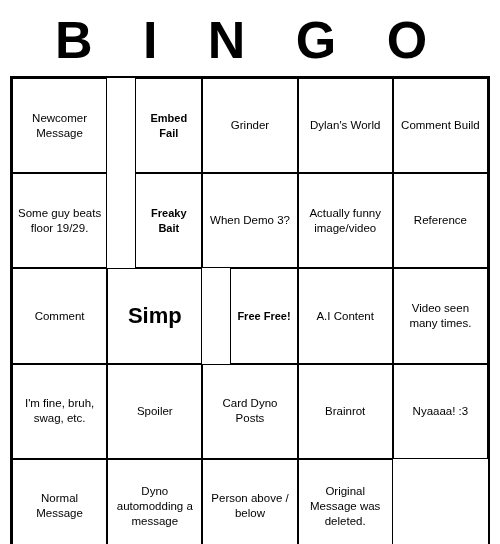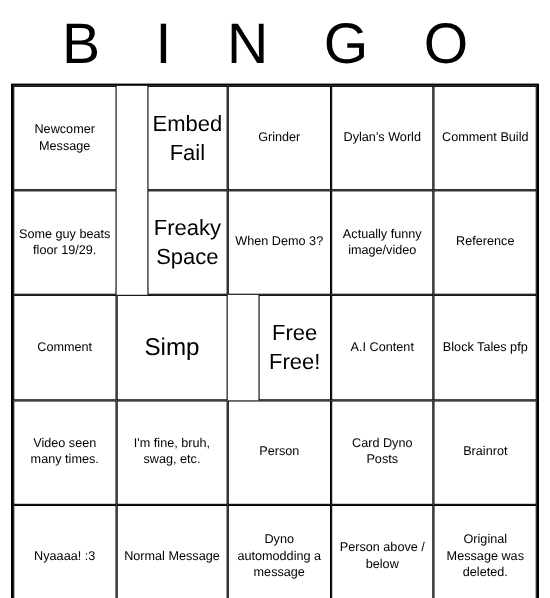--- a/index.html
+++ b/index.html
@@ -8,21 +8,21 @@
       min-height: 544px;
       background: #fff;
       font-family: Arial, sans-serif;
       display: flex;
       flex-direction: column;
       align-items: center;
       padding: 10px;
     }
     .bingo-title {
       font-size: 52px;
-      font-weight: normal;
+      font-weight: bold;
       letter-spacing: 18px;
       text-align: center;
       margin-bottom: 6px;
       width: 100%;
     }
     .bingo-grid {
       display: grid;
       grid-template-columns: repeat(5, 1fr);
       grid-template-rows: repeat(5, 1fr);
       border: 2px solid #000;
@@ -34,52 +34,51 @@
       display: flex;
       align-items: center;
       justify-content: center;
       text-align: center;
       padding: 4px;
       font-size: 11.5px;
       line-height: 1.3;
     }
     .bingo-cell.large-text {
       font-size: 22px;
-      font-weight: normal;
+      font-weight: bold;
     }
     .bingo-cell.medium-text {
-      font-size: 20px;
-      font-weight: normal;
+      font-size: 11px;
+      font-weight: bold;
       margin-left: 28px;
     }
   </style>
 </head>
 <body>
 
 <div class="bingo-title">B I N G O</div>
 
 <div class="bingo-grid">
 <div class="bingo-cell">Newcomer Message</div>
     <div class="bingo-cell medium-text">Embed Fail</div>
     <div class="bingo-cell">Grinder</div>
     <div class="bingo-cell">Dylan's World</div>
     <div class="bingo-cell">Comment Build</div>
     <div class="bingo-cell">Some guy beats floor 19/29.</div>
-    <div class="bingo-cell medium-text">Freaky Space</div>
+    <div class="bingo-cell medium-text">Freaky Bait</div>
     <div class="bingo-cell">When Demo 3?</div>
     <div class="bingo-cell">Actually funny image/video</div>
     <div class="bingo-cell">Reference</div>
     <div class="bingo-cell">Comment</div>
     <div class="bingo-cell large-text">Simp</div>
     <div class="bingo-cell medium-text">Free Free!</div>
     <div class="bingo-cell">A.I Content</div>
-    <div class="bingo-cell">Block Tales pfp</div>
     <div class="bingo-cell">Video seen many times.</div>
     <div class="bingo-cell">I'm fine, bruh, swag, etc.</div>
-    <div class="bingo-cell">Person</div>
+    <div class="bingo-cell">Spoiler</div>
     <div class="bingo-cell">Card Dyno Posts</div>
     <div class="bingo-cell">Brainrot</div>
     <div class="bingo-cell">Nyaaaa! :3</div>
     <div class="bingo-cell">Normal Message</div>
     <div class="bingo-cell">Dyno automodding a message</div>
     <div class="bingo-cell">Person above / below</div>
     <div class="bingo-cell">Original Message was deleted.</div>
   </div>
 
 </body></html>

